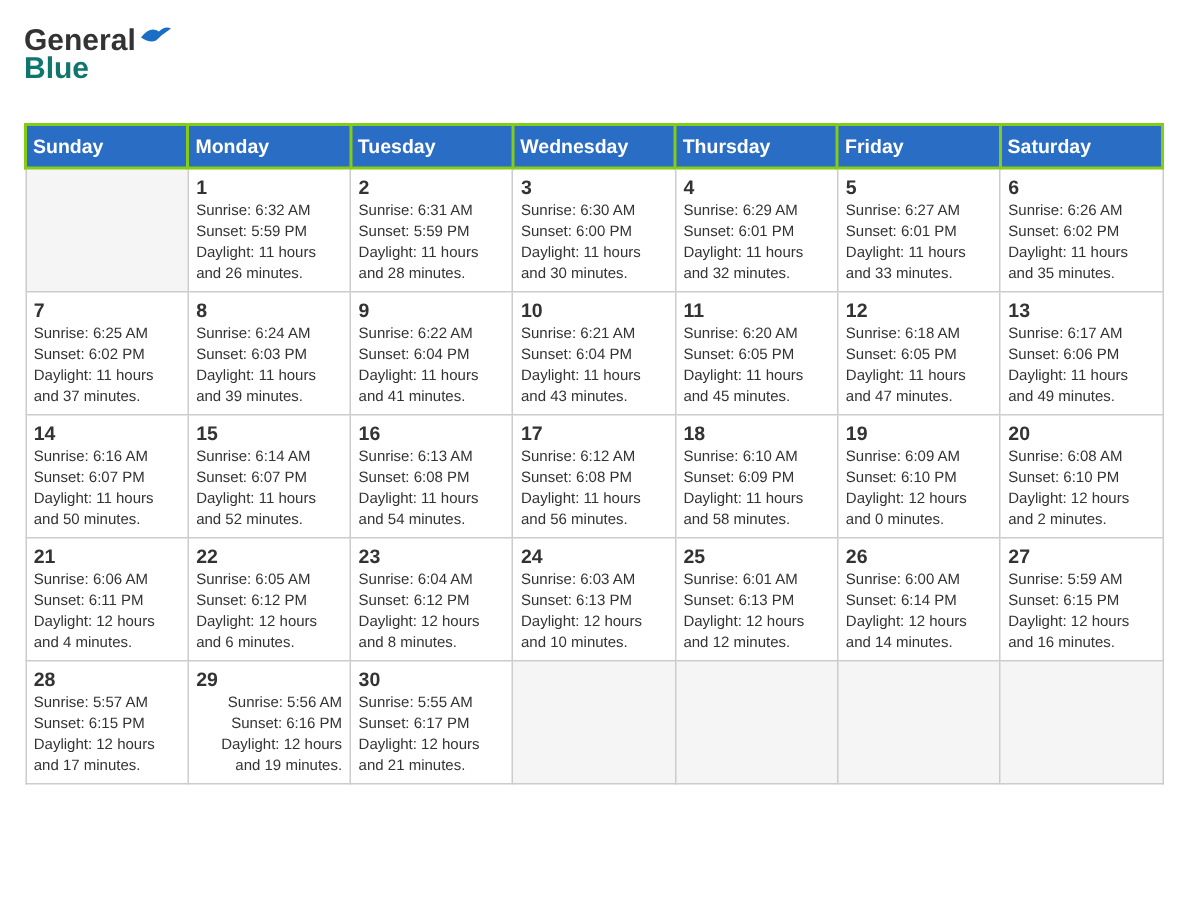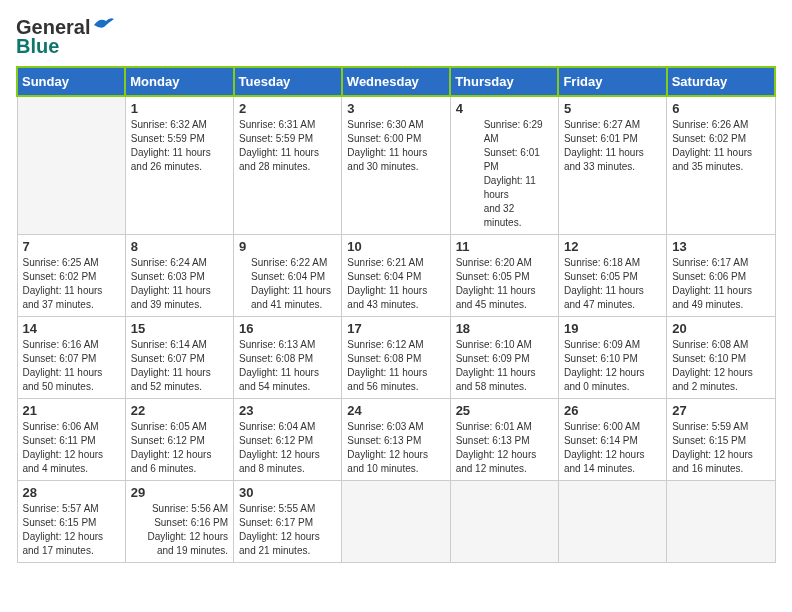--- a/index.html
+++ b/index.html
@@ -7,21 +7,21 @@
       font-family: Arial, sans-serif;
       background: #fff;
       width: 792px;
       min-height: 612px;
       padding: 16px;
     }
     .header {
       display: flex;
       align-items: flex-start;
       justify-content: space-between;
-      margin-bottom: 8px;
+      margin-bottom: 24px;
     }
     .logo {
       display: flex;
       flex-direction: column;
       align-items: flex-start;
     }
     .title-block {
       text-align: right;
     }
     .calendar-title {
@@ -125,21 +125,21 @@
         </td>
         <td>
           <span class="day-num">3</span>
           <div class="day-info" style="white-space: pre-line;">Sunrise: 6:30 AM
 Sunset: 6:00 PM
 Daylight: 11 hours
 and 30 minutes.</div>
         </td>
         <td>
           <span class="day-num">4</span>
-          <div class="day-info" style="white-space: pre-line; margin-left: 28px;">Sunrise: 6:29 AM
+          <div class="day-info" style="white-space: pre-line;">Sunrise: 6:29 AM
 Sunset: 6:01 PM
 Daylight: 11 hours
 and 32 minutes.</div>
         </td>
         <td>
           <span class="day-num">5</span>
           <div class="day-info" style="white-space: pre-line;">Sunrise: 6:27 AM
 Sunset: 6:01 PM
 Daylight: 11 hours
 and 33 minutes.</div>
@@ -162,21 +162,21 @@
         </td>
         <td>
           <span class="day-num">8</span>
           <div class="day-info" style="white-space: pre-line;">Sunrise: 6:24 AM
 Sunset: 6:03 PM
 Daylight: 11 hours
 and 39 minutes.</div>
         </td>
         <td>
           <span class="day-num">9</span>
-          <div class="day-info" style="white-space: pre-line; margin-left: 12px;">Sunrise: 6:22 AM
+          <div class="day-info" style="white-space: pre-line;">Sunrise: 6:22 AM
 Sunset: 6:04 PM
 Daylight: 11 hours
 and 41 minutes.</div>
         </td>
         <td>
           <span class="day-num">10</span>
           <div class="day-info" style="white-space: pre-line;">Sunrise: 6:21 AM
 Sunset: 6:04 PM
 Daylight: 11 hours
 and 43 minutes.</div>

